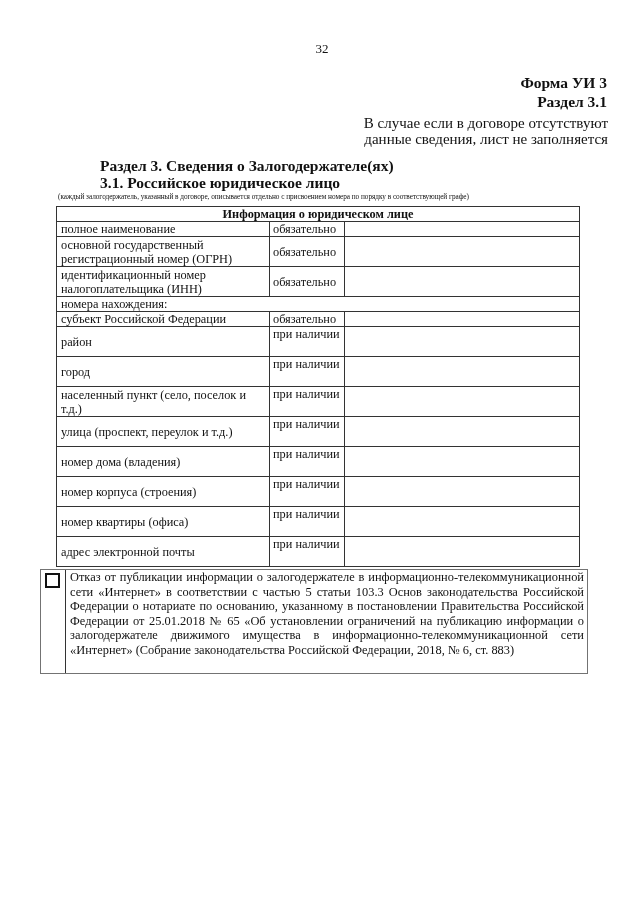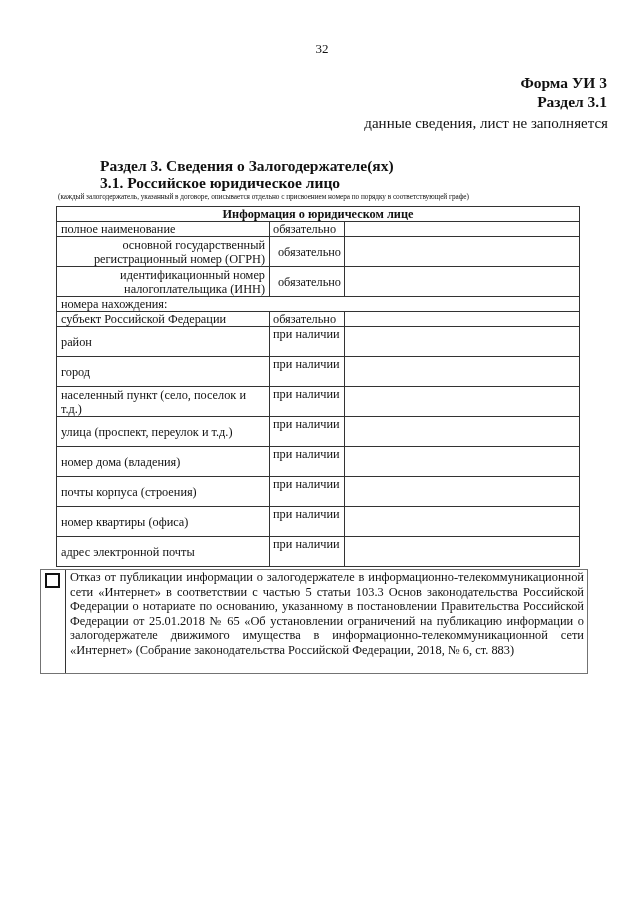--- a/index.html
+++ b/index.html
@@ -47,21 +47,21 @@
       border: 1px solid #333;
       padding: 0 4px;
       vertical-align: middle;
     }
     table.info td.c1 { width: 204px; }
     table.info td.c2 { width: 68px; padding: 0 3px; }
     table.info tr.hdr td {
       text-align: center; font-weight: bold; height: 14px;
     }
     table.info tr.r1 td { height: 14px; }
-    table.info tr.r2 td { height: 29px; text-align: right; }
+    table.info tr.r2 td { height: 29px; }
     table.info tr.rp td { height: 29px; }
     table.info td.c2.opt { vertical-align: top; line-height: 14.5px; padding-top: 0; }
     .refusal {
       position: absolute; left: 40px; top: 569px;
       width: 546px; height: 103px;
       border: 1px solid #737373;
       display: flex;
     }
     .refusal .box-col {
       width: 24px; border-right: 1px solid #333;
@@ -86,20 +86,21 @@
 <body>
 
 <div class="page-number">32</div>
 
 <div class="form-id">
   <div>Форма УИ 3</div>
   <div>Раздел 3.1</div>
 </div>
 
 <div class="note">
+  <div>В случае если в договоре отсутствуют</div>
   <div>данные сведения, лист не заполняется</div>
 </div>
 
 <div class="section-title">Раздел 3. Сведения о Залогодержателе(ях)</div>
 <div class="subsection-title">3.1. Российское юридическое лицо</div>
 <div class="subsection-note">(каждый залогодержатель, указанный в договоре, описывается отдельно с присвоением номера по порядку в соответствующей графе)</div>
 
 <table class="info">
   <tbody>
     <tr class="hdr">
@@ -150,21 +151,21 @@
       <td class="c1">улица (проспект, переулок и т.д.)</td>
       <td class="c2 opt">при наличии</td>
       <td></td>
     </tr>
     <tr class="rp">
       <td class="c1">номер дома (владения)</td>
       <td class="c2 opt">при наличии</td>
       <td></td>
     </tr>
     <tr class="rp">
-      <td class="c1">почты корпуса (строения)</td>
+      <td class="c1">номер корпуса (строения)</td>
       <td class="c2 opt">при наличии</td>
       <td></td>
     </tr>
     <tr class="rp">
       <td class="c1">номер квартиры (офиса)</td>
       <td class="c2 opt">при наличии</td>
       <td></td>
     </tr>
     <tr class="rp">
       <td class="c1">адрес электронной почты</td>

